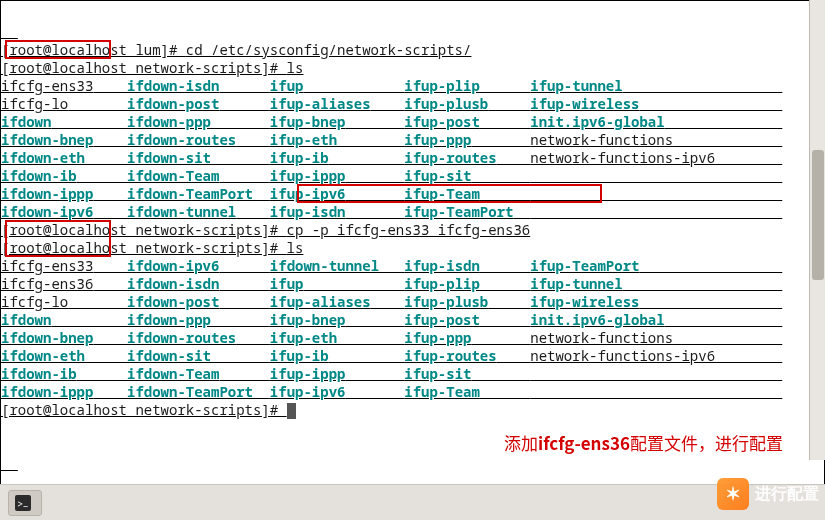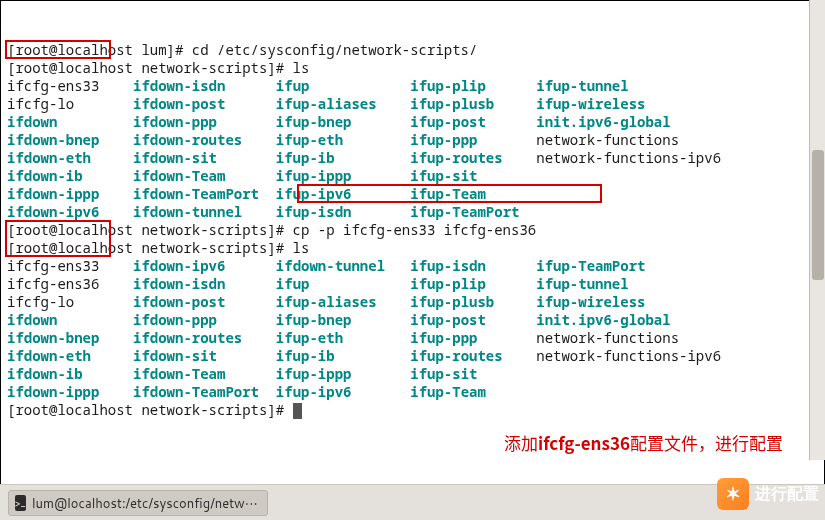--- a/index.html
+++ b/index.html
@@ -10,26 +10,27 @@
     width: 825px;
     height: 520px;
     overflow: hidden;
     position: relative;
   }
   .terminal {
     position: absolute;
     top: 0; left: 0; right: 0;
     background: #ffffff;
     border: 1.5px solid #000;
-    padding: 4px 6px;
+    padding: 4px 0;
     white-space: pre;
     line-height: 18px;
     letter-spacing: 0px;
     height: 498px;
     overflow: hidden;
+    text-decoration: underline;
   }
   .term-content { position: relative; }
   .black { color: #1a1a1a; }
   .teal { color: #008887; font-weight: bold; }
   .cursor {
     display: inline-block;
     width: 9px; height: 16px;
     background: #555555;
     vertical-align: text-bottom;
   }
@@ -141,20 +142,19 @@
   <div class="scroll-thumb"></div>
 </div>
 
 <div class="annotation" style="bottom:65px; right:42px;margin-top:12px;">
   <span class="ann-red">添加</span><span class="ann-red ann-bold">ifcfg-ens36</span><span class="ann-red">配置文件，进行配置</span>
 </div>
 
 <div class="taskbar">
   <div class="task-btn">
     <span class="task-icon">&gt;_</span>
-    <span>lum@localhost:/etc/sysconfig/netw⋯</span>
   </div>
 </div>
 
 <div class="watermark">
   <span class="wm-logo">✶</span>
   <span>进行配置</span>
 </div>
 
 </body></html>

